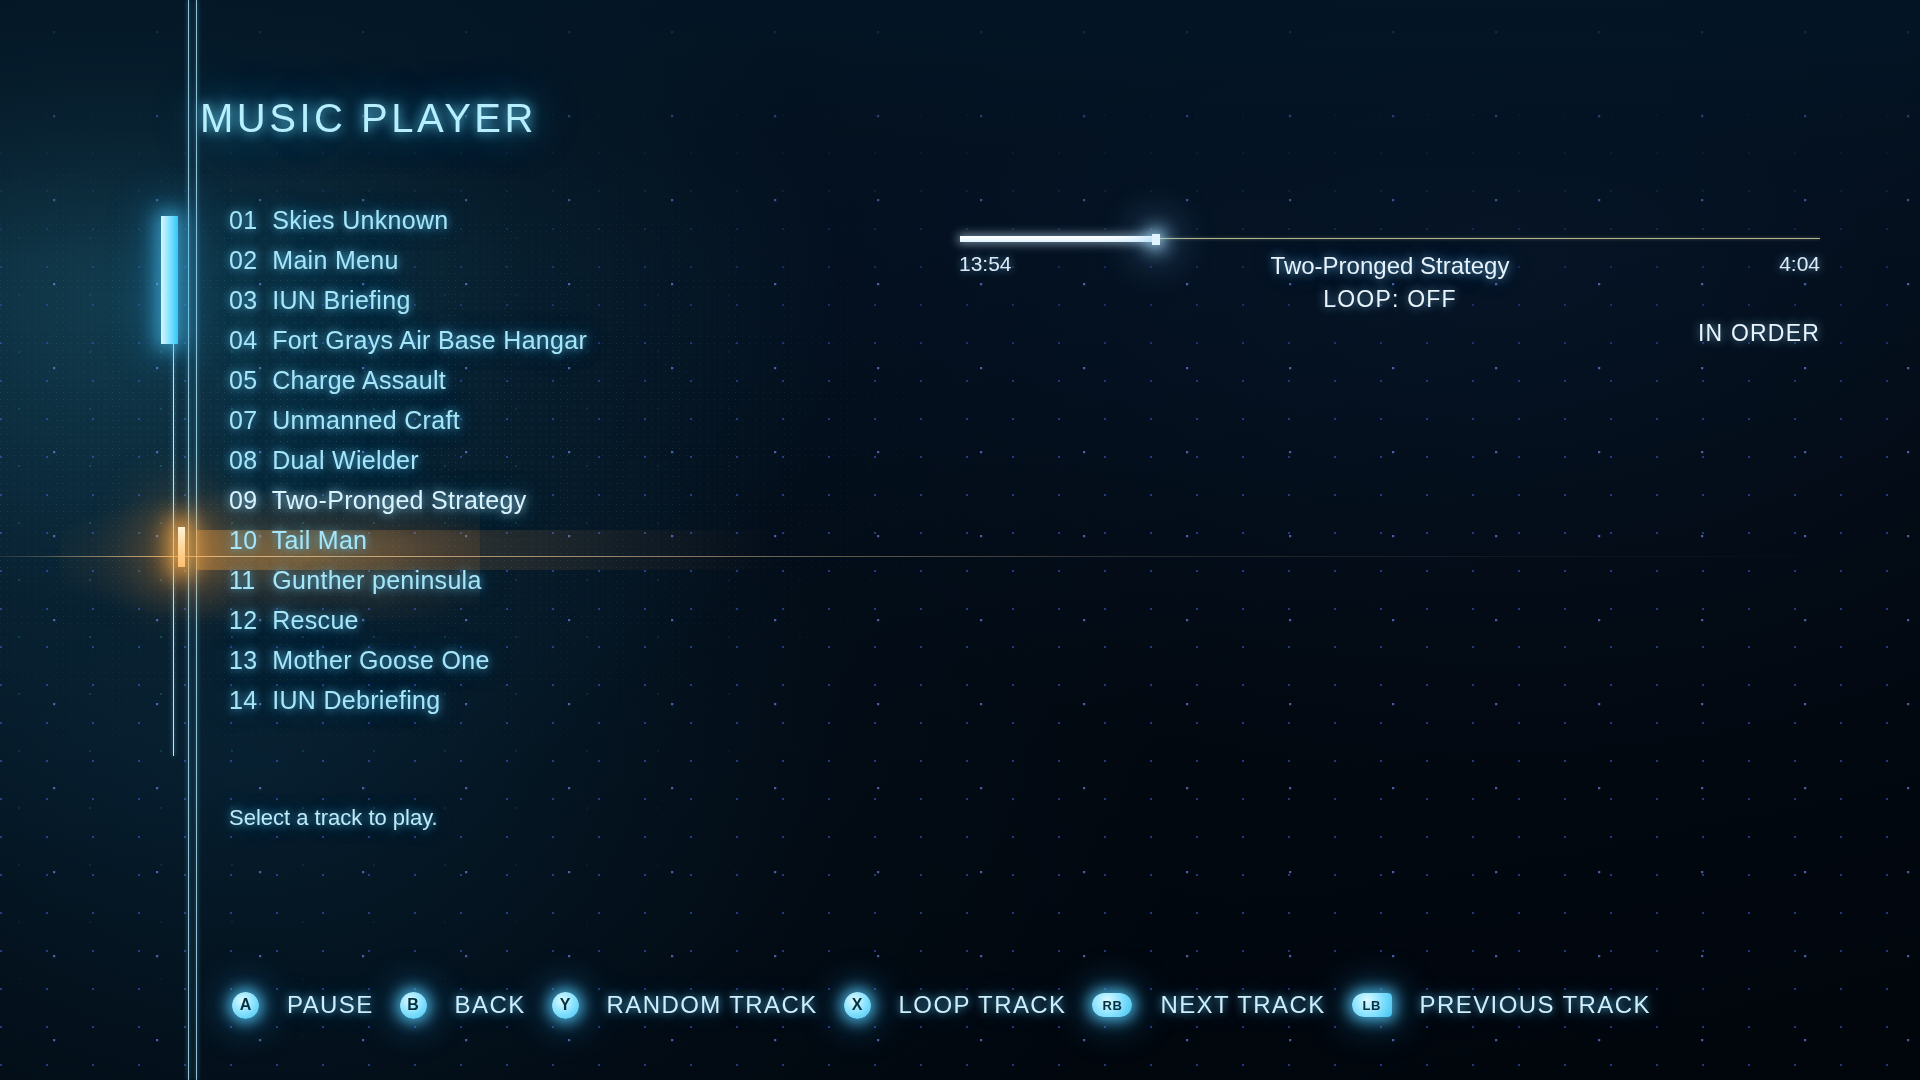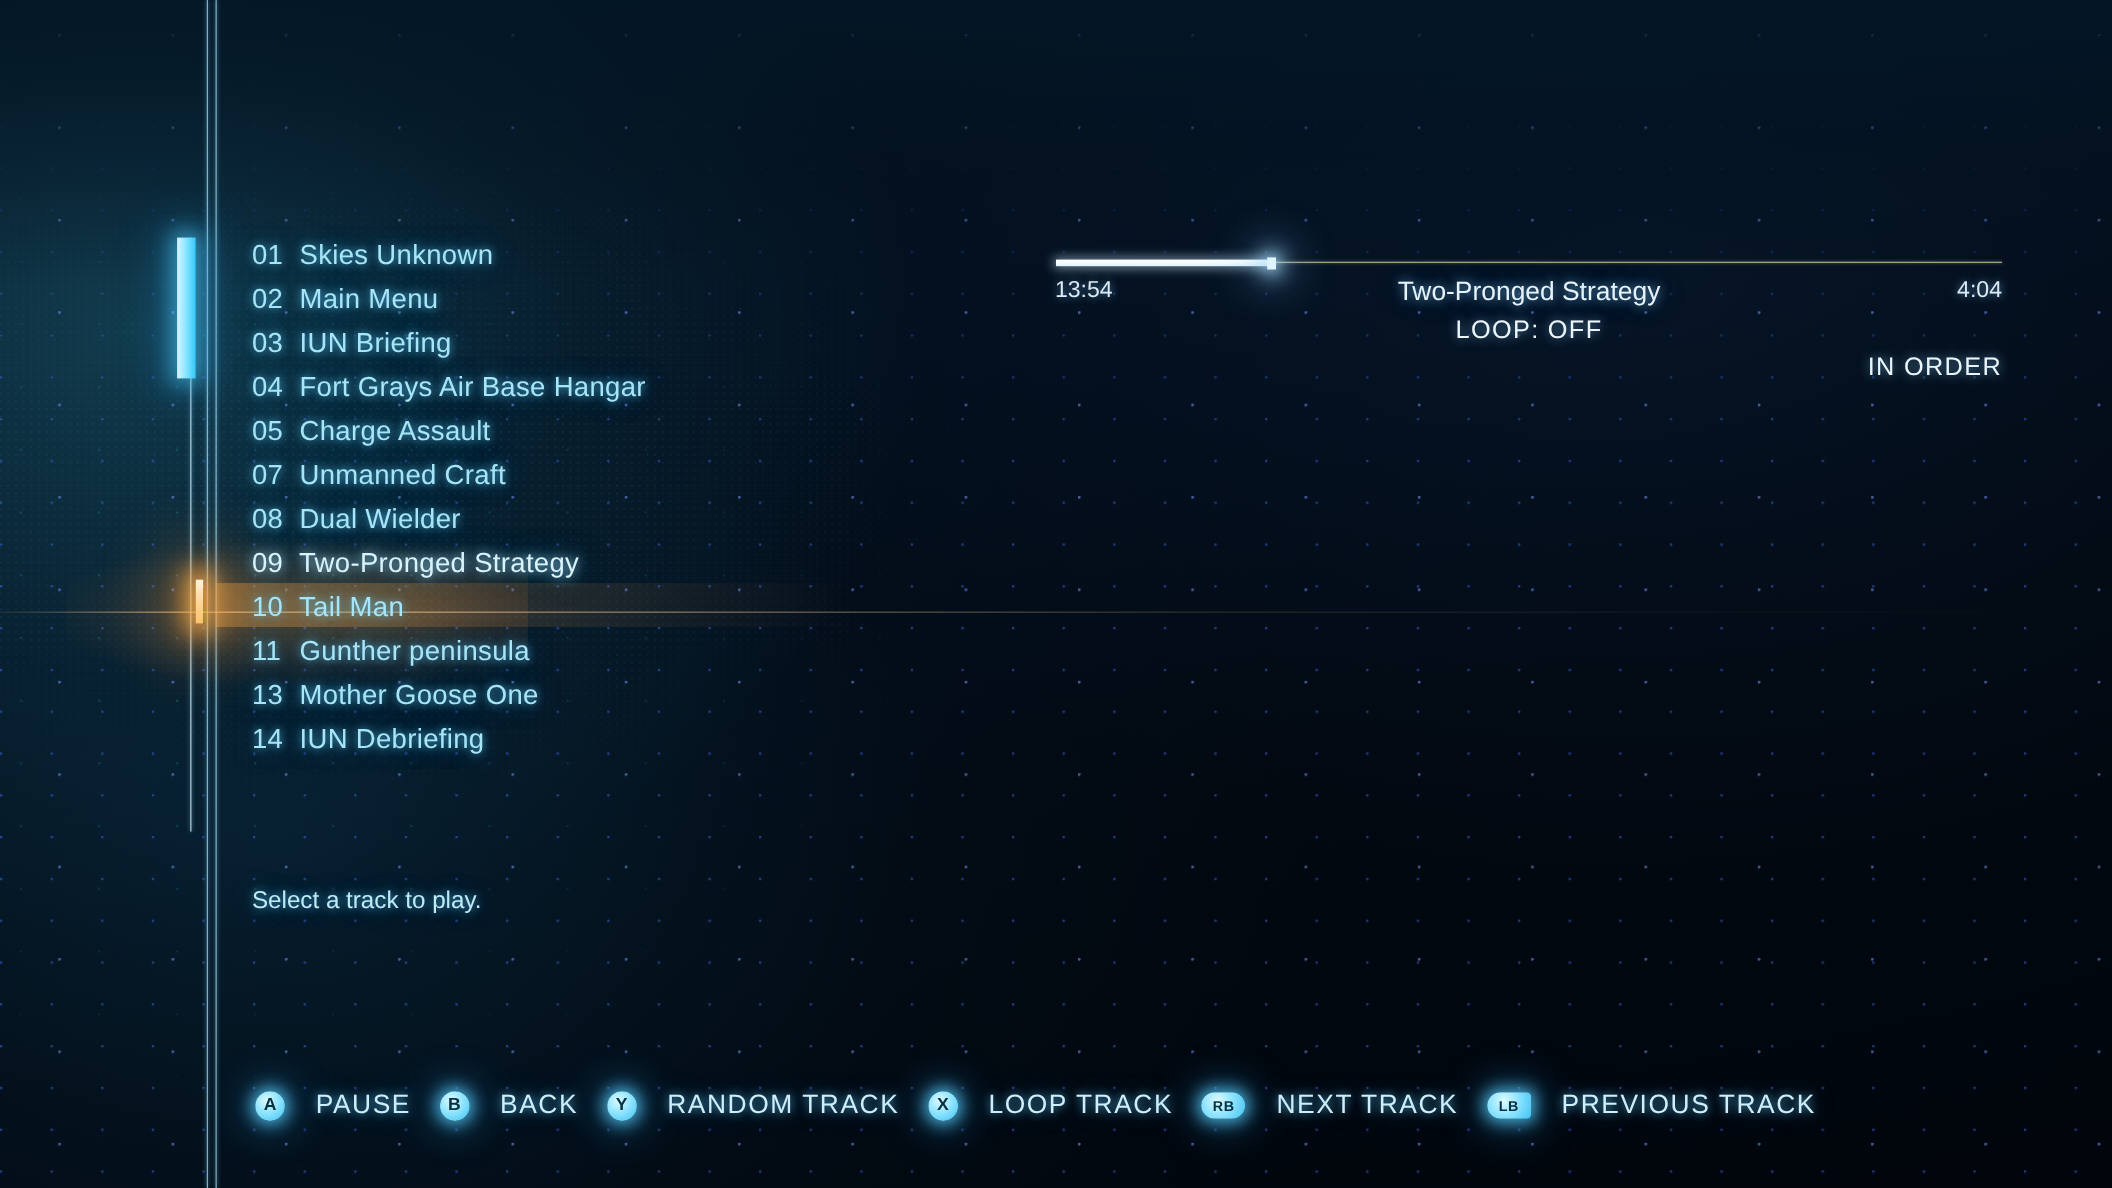--- a/index.html
+++ b/index.html
@@ -91,21 +91,21 @@
   .title {
     position:absolute; left:200px; top:96px;
     font-size:40px; letter-spacing:3.5px;
     color:#b7efff;
     text-shadow:0 0 12px rgba(110,225,255,0.95), 0 0 34px rgba(60,180,240,0.75), 0 0 60px rgba(30,130,200,0.45);
     white-space:nowrap;
   }
 
   
   .tracklist {
-    position:absolute; left:229px; top:212px; width:760px;
+    position:absolute; left:229px; top:200px; width:760px;
   }
   .track-row {
     position:relative;
     height:40px; line-height:40px;
     font-size:25px;
     color:#a7e6f8;
     letter-spacing:0.3px;
     text-shadow:0 0 8px rgba(90,200,245,0.85), 0 0 22px rgba(40,150,210,0.5);
     white-space:nowrap;
   }
@@ -231,32 +231,34 @@
   <div class="vline v2"></div>
 
   <div class="scroll-track"></div>
   <div class="scroll-thumb"></div>
 
   <div class="sel-glow"></div>
   <div class="sel-band"></div>
   <div class="sel-hline"></div>
   <div class="sel-spark"></div>
 
+  <div class="title">MUSIC PLAYER</div>
 
   <div class="tracklist" id="tracklist">
       <div class="track-row"><span class="num">01</span> <span>Skies Unknown</span></div>
       <div class="track-row"><span class="num">02</span> <span>Main Menu</span></div>
       <div class="track-row"><span class="num">03</span> <span>IUN Briefing</span></div>
       <div class="track-row"><span class="num">04</span> <span>Fort Grays Air Base Hangar</span></div>
       <div class="track-row"><span class="num">05</span> <span>Charge Assault</span></div>
       <div class="track-row"><span class="num">07</span> <span>Unmanned Craft</span></div>
       <div class="track-row"><span class="num">08</span> <span>Dual Wielder</span></div>
       <div class="track-row" style="color: rgb(217, 243, 253); text-shadow: rgba(160, 225, 255, 0.95) 0px 0px 10px, rgba(80, 180, 230, 0.55) 0px 0px 26px;"><span class="num">09</span> <span>Two-Pronged Strategy</span></div>
       <div class="track-row"><span class="num">10</span> <span>Tail Man</span></div>
       <div class="track-row"><span class="num">11</span> <span>Gunther peninsula</span></div>
+      <div class="track-row"><span class="num">12</span> <span>Rescue</span></div>
       <div class="track-row"><span class="num">13</span> <span>Mother Goose One</span></div>
       <div class="track-row"><span class="num">14</span> <span>IUN Debriefing</span></div>
     </div>
 
   <div class="hint">Select a track to play.</div>
 
   <div class="progress-wrap">
     <div class="progress-line"></div>
     <div class="progress-fill" id="progress-fill" style="width: 197.8px;"></div>
     <div class="progress-head" id="progress-head" style="left: 191.8px;"></div>

